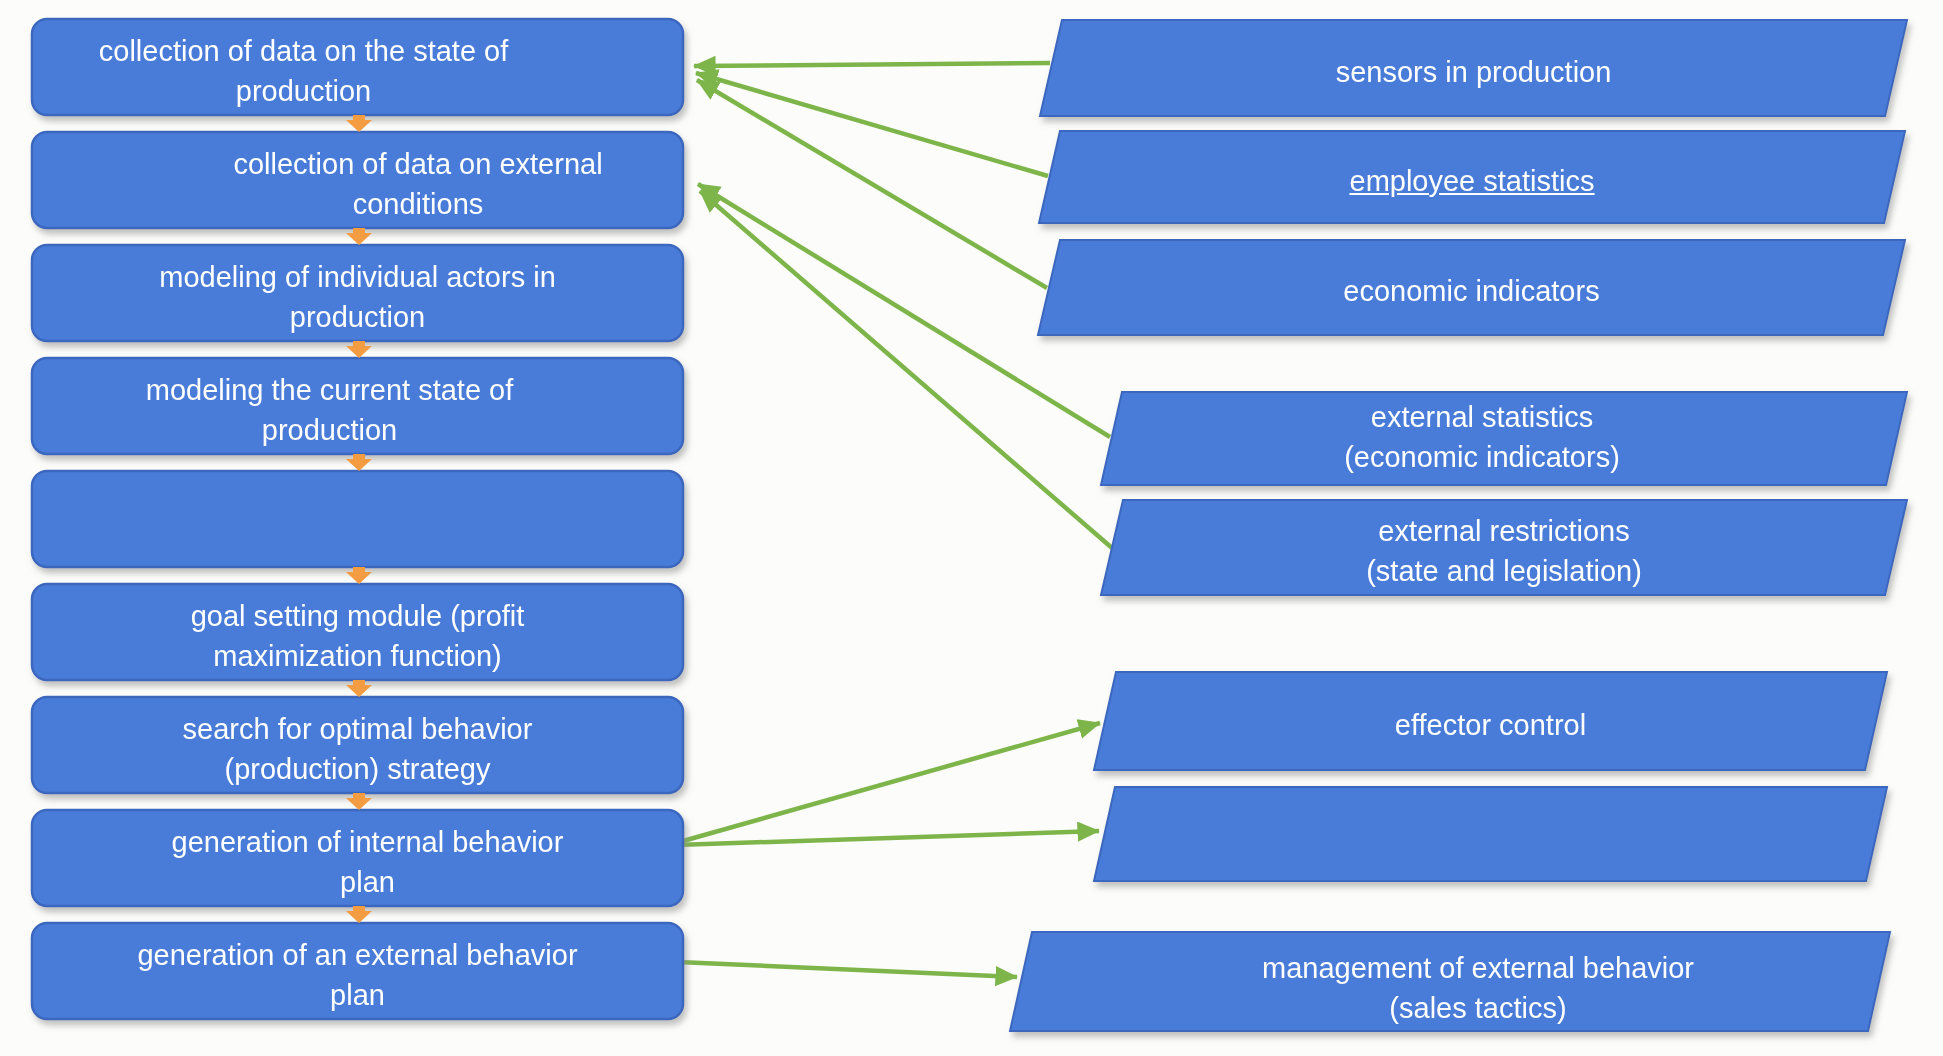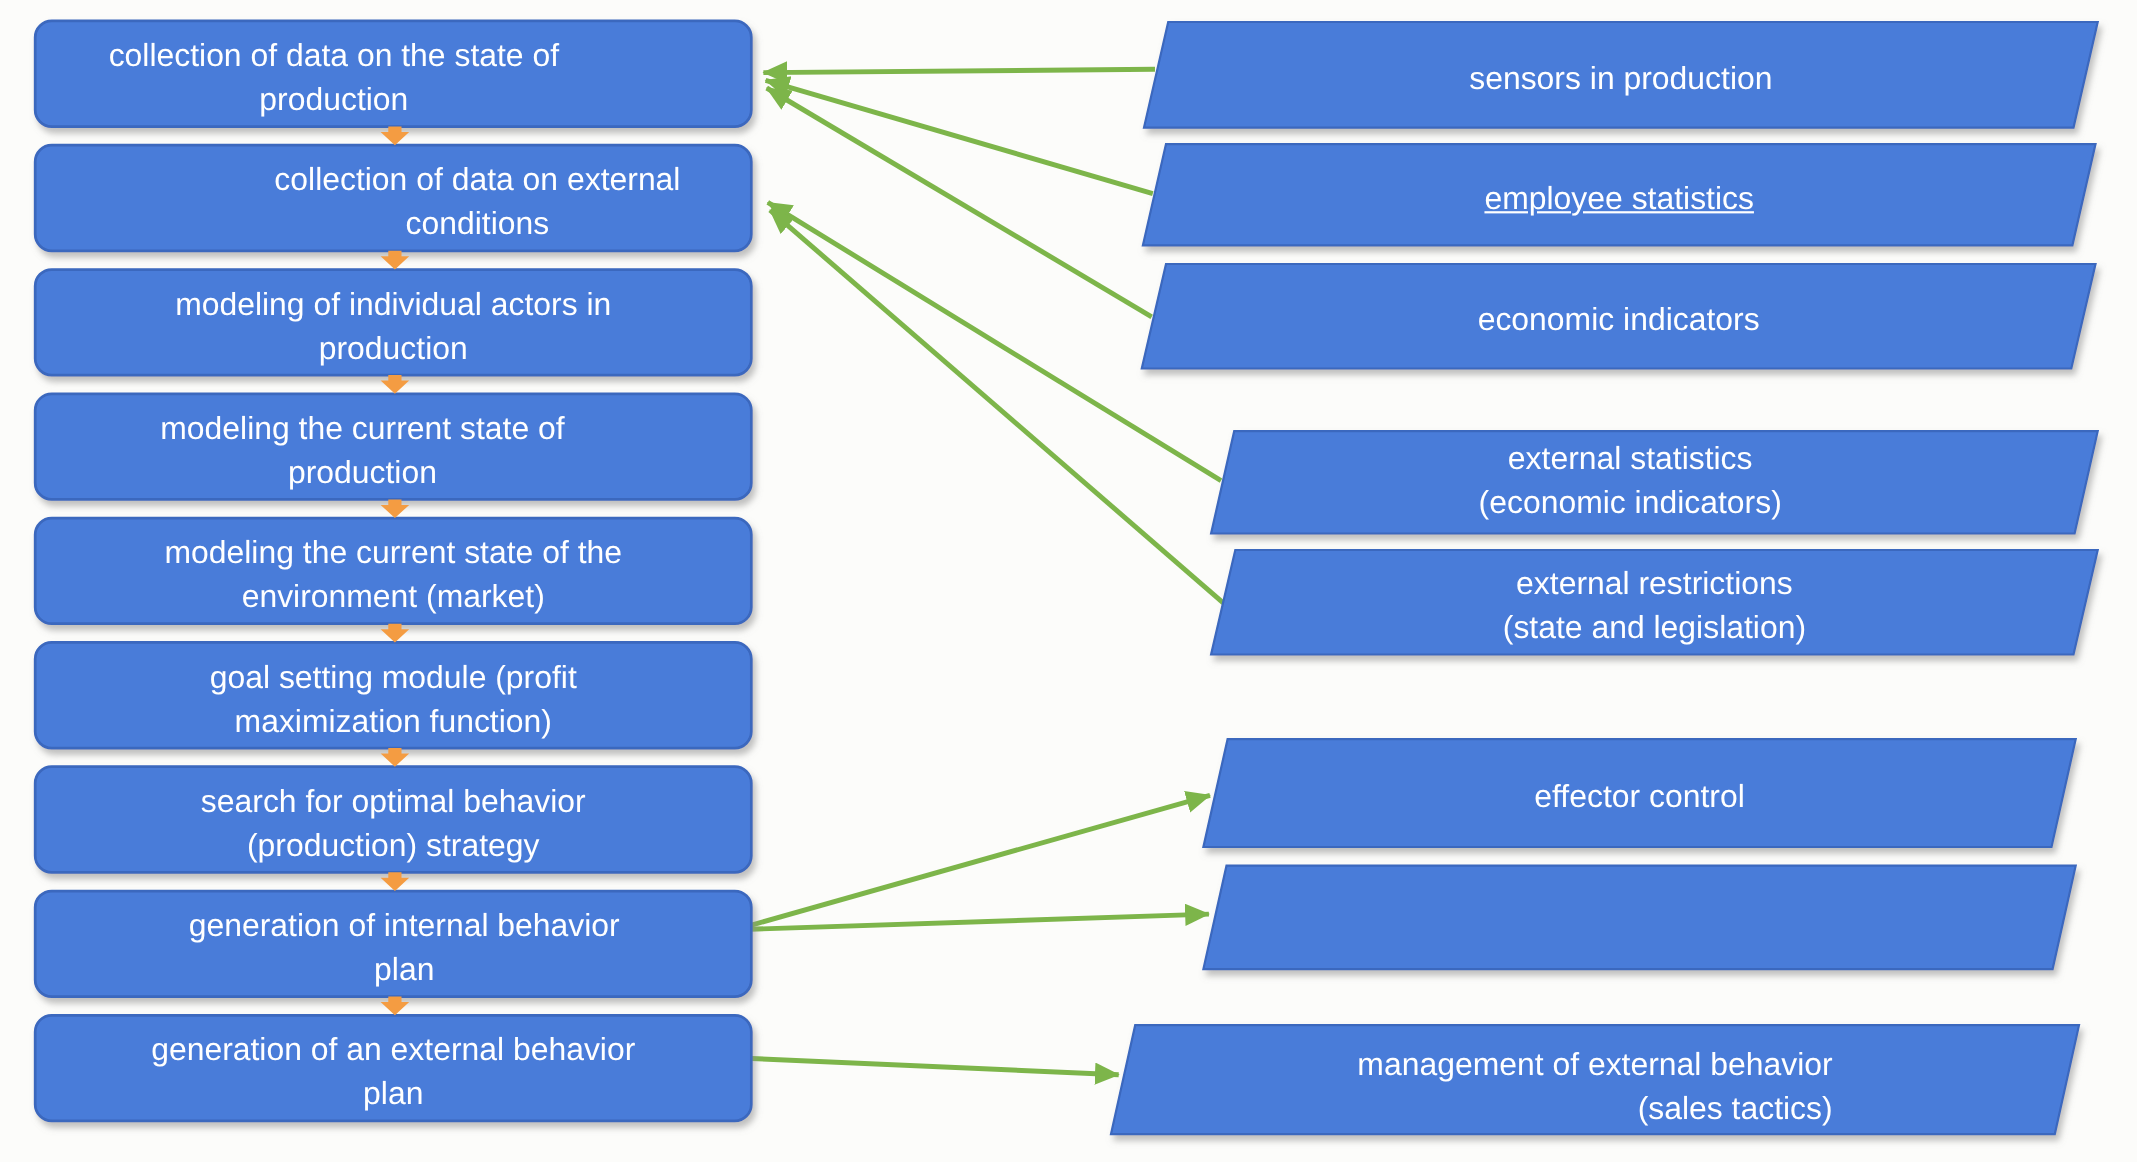--- a/index.html
+++ b/index.html
@@ -73,41 +73,39 @@
     <polygon class="io-box" points="1060,240 1905,240 1883,335 1038,335"></polygon>
     <polygon class="io-box" points="1122,392 1907,392 1886,485 1101,485"></polygon>
     <polygon class="io-box" points="1123,500 1907,500 1885,595 1101,595"></polygon>
     <polygon class="io-box" points="1116,672 1887,672 1865,770 1094,770"></polygon>
     <polygon class="io-box" points="1115,787 1887,787 1866,881 1094,881"></polygon>
     <polygon class="io-box" points="1032,932 1890,932 1868,1031 1010,1031"></polygon>
   </svg>
 
   <div class="label" style="left:32px;top:19px;width:543px;height:96px;">collection of data on the state of
 production</div>
-  <div class="label" style="left:32px;top:132px;width:772px;height:96px;margin-left:16px;">collection of data on external
+  <div class="label" style="left:32px;top:132px;width:772px;height:96px;">collection of data on external
 conditions</div>
   <div class="label" style="left:32px;top:245px;width:651px;height:96px;">modeling of individual actors in
 production</div>
   <div class="label" style="left:32px;top:358px;width:595px;height:96px;">modeling the current state of
 production</div>
-  <div class="label" style="left:32px;top:471px;width:651px;height:96px;">modeling the current state of the
-environment (market)</div>
   <div class="label" style="left:32px;top:584px;width:651px;height:96px;">goal setting module (profit
 maximization function)</div>
   <div class="label" style="left:32px;top:697px;width:651px;height:96px;">search for optimal behavior
 (production) strategy</div>
   <div class="label" style="left:32px;top:810px;width:651px;height:96px;padding-left:20px;">generation of internal behavior
 plan</div>
   <div class="label" style="left:32px;top:923px;width:651px;height:96px;">generation of an external behavior
 plan</div>
 
   <div class="label" style="left:1040px;top:20px;width:867px;height:96px;">sensors in production</div>
   <div class="label" style="left:1039px;top:131px;width:866px;height:92px;text-decoration:underline;">employee statistics</div>
   <div class="label" style="left:1038px;top:240px;width:867px;height:95px;">economic indicators</div>
   <div class="label" style="left:1079px;top:392px;width:806px;height:83px;">external statistics
 (economic indicators)</div>
   <div class="label" style="left:1101px;top:500px;width:806px;height:95px;">external restrictions
 (state and legislation)</div>
   <div class="label" style="left:1094px;top:672px;width:793px;height:98px;">effector control</div>
-  <div class="label" style="left:1010px;top:932px;width:880px;height:104px;text-align:right;">management of external behavior
+  <div class="label" style="left:1038px;top:932px;width:880px;height:104px;">management of external behavior
 (sales tactics)</div>
 
 </div>
 
 </body></html>

